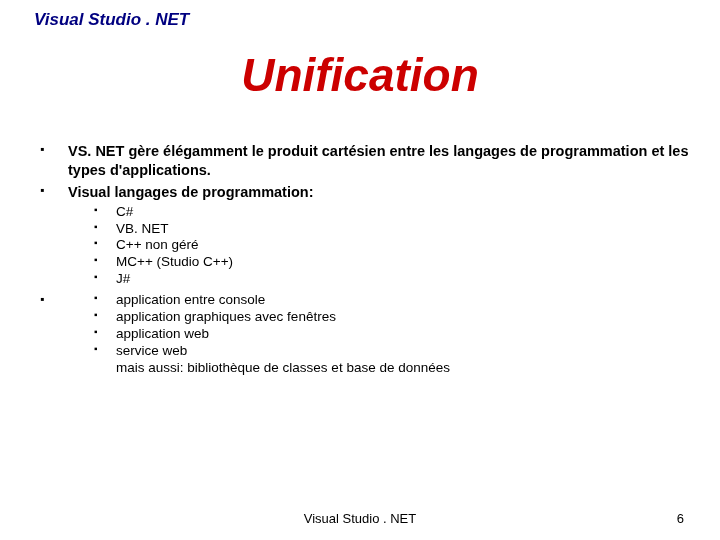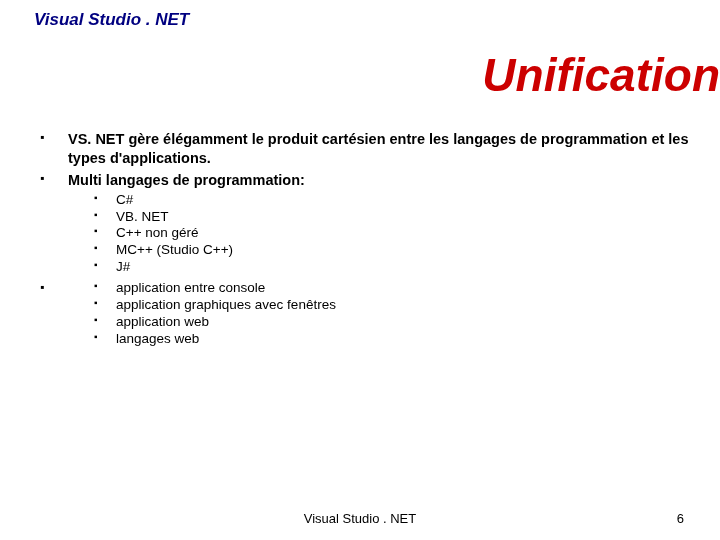--- a/index.html
+++ b/index.html
@@ -20,29 +20,29 @@
     font-size: 17px;
     font-weight: bold;
     font-style: italic;
     color: #000080;
   }
   .title {
     position: absolute;
     top: 48px;
     left: 0;
     width: 720px;
-    text-align: right;
+    text-align: center;
     font-size: 46px;
     font-weight: bold;
     font-style: italic;
     color: #cc0000;
   }
   .content {
     position: absolute;
-    top: 130px;
+    top: 142px;
     left: 40px;
     right: 30px;
     font-size: 14.5px;
     line-height: 1.28;
   }
   ul.level1 {
     list-style: none;
     margin: 0;
     padding: 0;
   }
@@ -99,30 +99,31 @@
 </style>
 </head>
 <body>
 
 <div class="header">Visual Studio . NET</div>
 <div class="title">Unification</div>
 
 <div class="content">
   <ul class="level1" id="level1">
       <li><span>VS. NET gère élégamment le produit cartésien entre les langages de programmation et les types d'applications.</span></li>
-      <li><span>Multi langages de programmation:</span><ul class="level2">
+      <li><span>Visual langages de programmation:</span><ul class="level2">
           <li class="bulleted">C#</li>
           <li class="bulleted">VB. NET</li>
           <li class="bulleted">C++ non géré</li>
           <li class="bulleted">MC++ (Studio C++)</li>
           <li class="bulleted">J#</li>
         </ul></li>
       <li><ul class="level2">
           <li class="bulleted">application entre console</li>
           <li class="bulleted">application graphiques avec fenêtres</li>
           <li class="bulleted">application web</li>
-          <li class="bulleted">langages web</li>
+          <li class="bulleted">service web</li>
+          <li>mais aussi: bibliothèque de classes et base de données</li>
         </ul></li>
     </ul>
 </div>
 
 <div class="footer-center">Visual Studio . NET</div>
 <div class="footer-right">6</div>
 
 </body></html>

